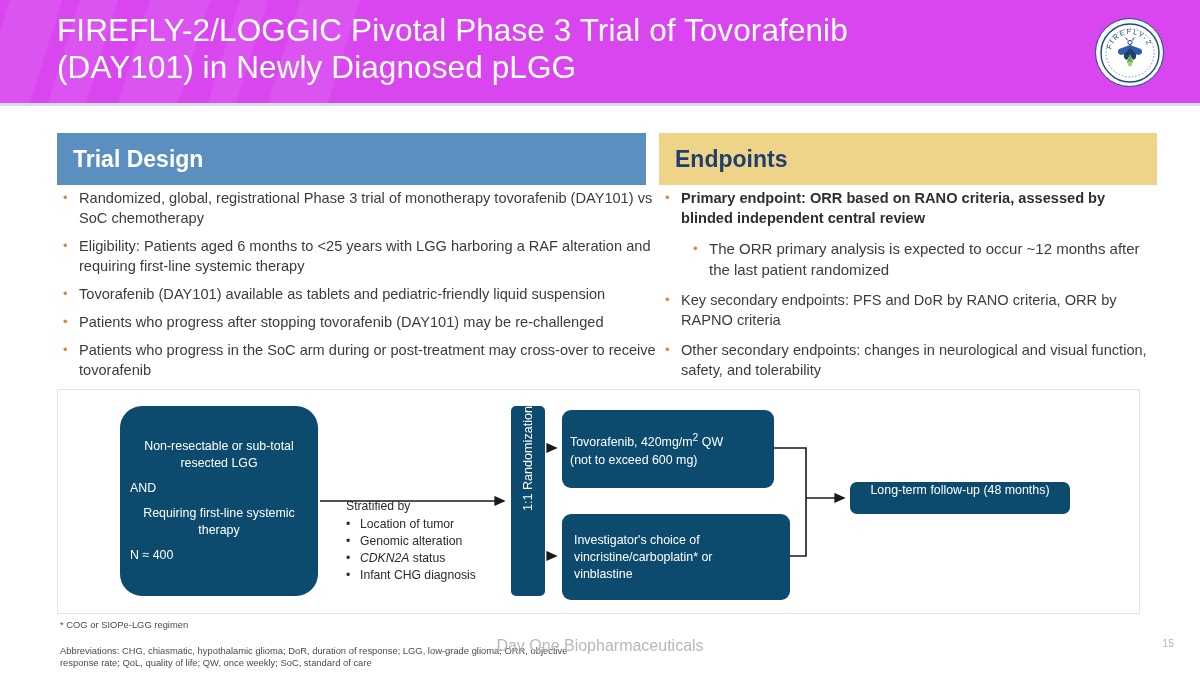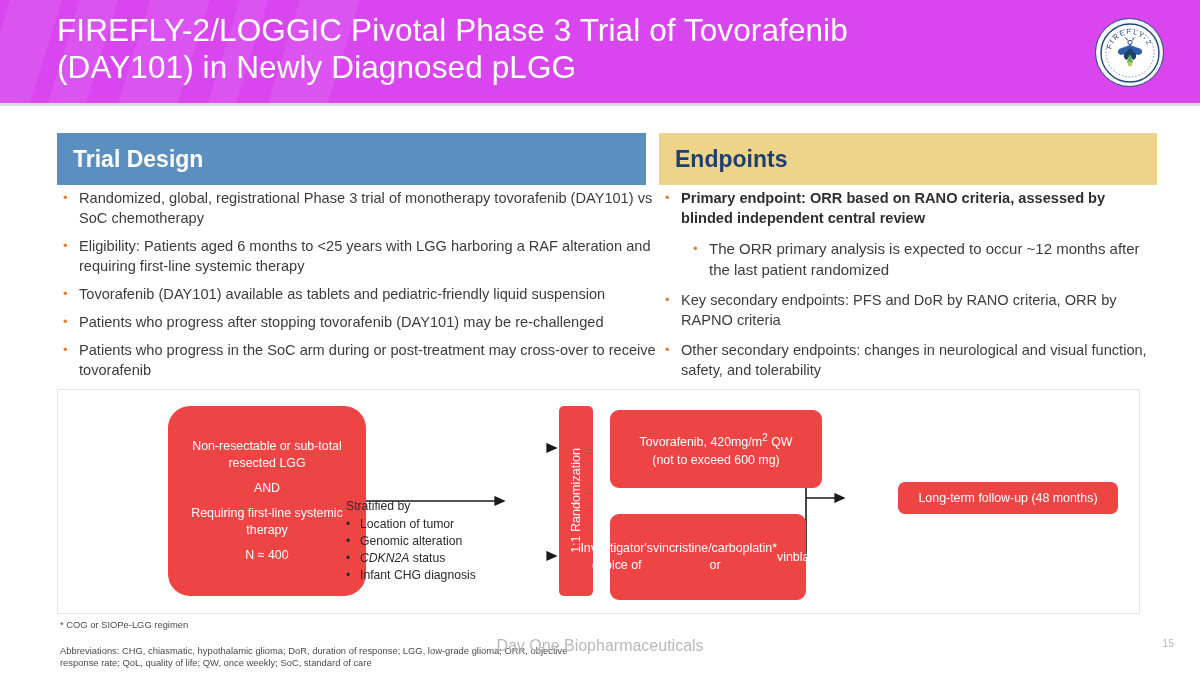--- a/index.html
+++ b/index.html
@@ -86,27 +86,26 @@
 
   
   .diagram {
     position: absolute; left: 57px; top: 389px;
     width: 1083px; height: 225px;
     background: #ffffff;
     border: 1px solid #e4e4e4;
   }
   .dnode {
     position: absolute;
-    background: #ef4444;
+    background: #0c4a6e;
     color: #ffffff;
-    display: flex; align-items: center; justify-content: center;
+    display: flex; align-items: flex-start; justify-content: center;
     text-align: center;
     font-size: 12.4px;
     line-height: 17px;
-    margin-left: 48px;
   }
   .entry {
     left: 62px; top: 16px; width: 198px; height: 190px;
     border-radius: 22px;
     flex-direction: column;
     padding: 8px 10px;
   }
   .entry .ln { margin: 4px 0; }
   .rand {
     left: 453px; top: 16px; width: 34px; height: 190px;
@@ -116,22 +115,22 @@
     writing-mode: vertical-rl;
     transform: rotate(180deg);
     font-size: 12.6px;
     white-space: nowrap;
   }
   .arm1 {
     left: 504px; top: 20px; width: 212px; height: 78px;
     border-radius: 9px; flex-direction: column; padding: 4px 8px;
   }
   .arm2 {
-    left: 504px; top: 124px; width: 196px; height: 86px;
-    border-radius: 9px; flex-direction: row; padding: 4px 12px;
+    left: 504px; top: 124px; width: 228px; height: 86px;
+    border-radius: 9px; flex-direction: column; padding: 4px 12px;
   }
   .followup {
     left: 792px; top: 92px; width: 220px; height: 32px;
     border-radius: 7px;
   }
 
   .strat {
     position: absolute; left: 288px; top: 108px; width: 175px;
     font-size: 12.2px; line-height: 17px; color: #2b2b2b;
   }

